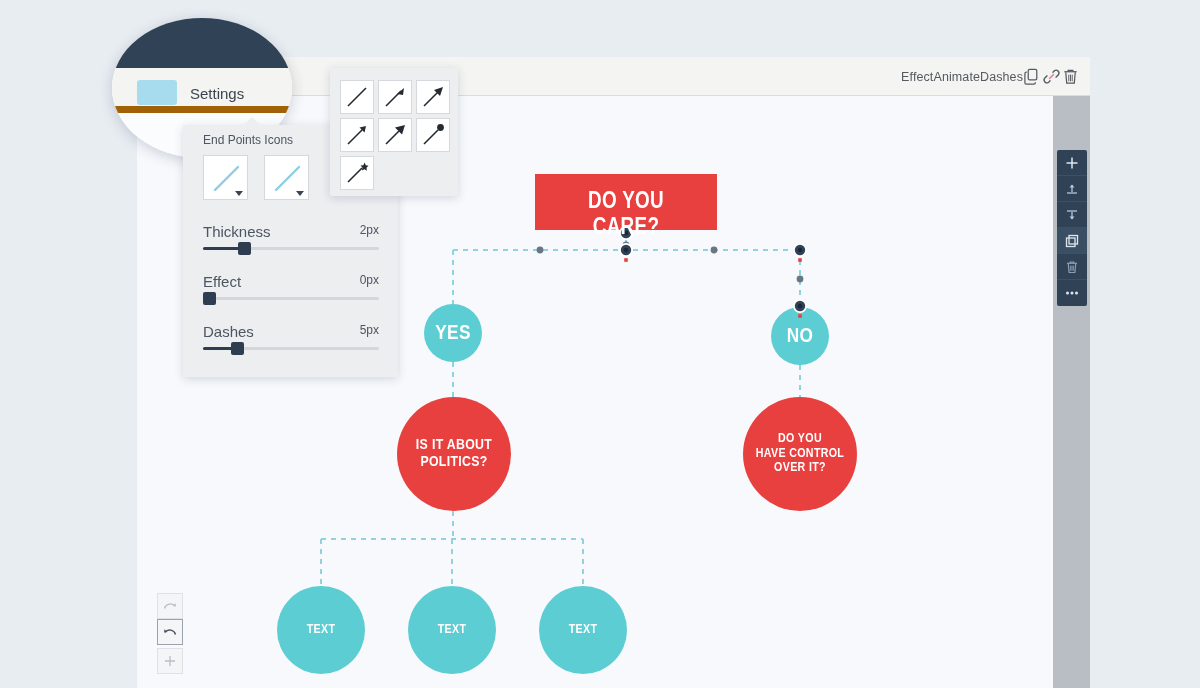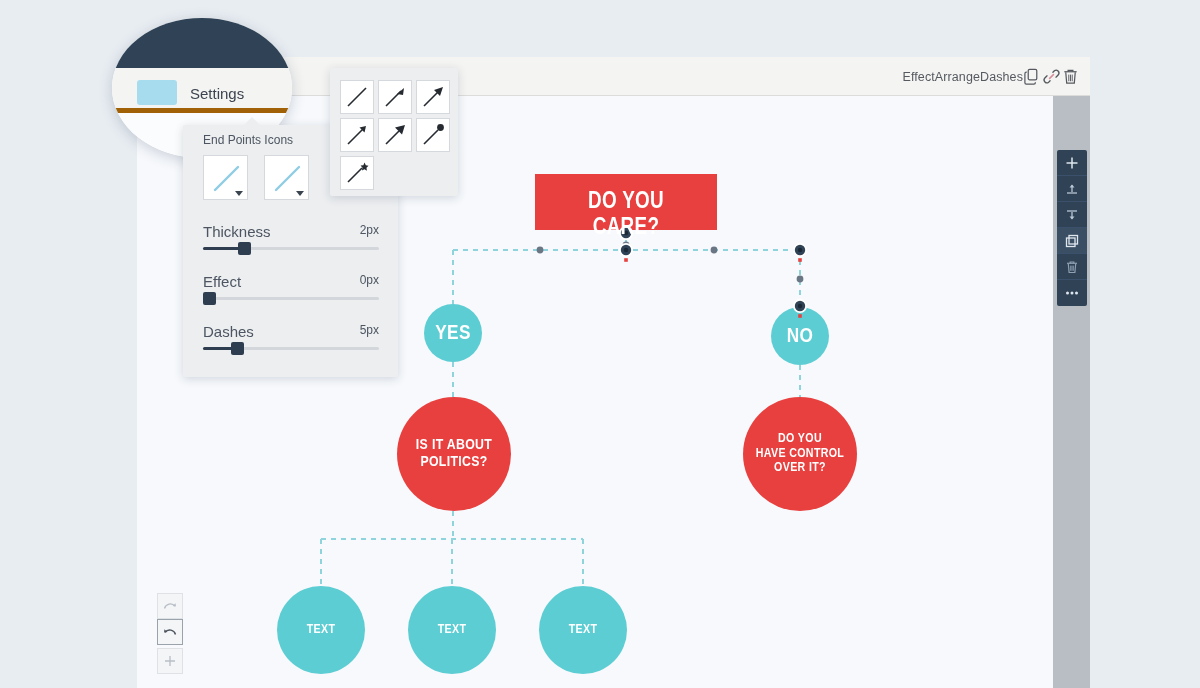--- a/index.html
+++ b/index.html
@@ -107,21 +107,21 @@
   
   .mag{
     position:absolute;left:112px;top:18px;width:180px;height:140px;
     border-radius:50%;overflow:hidden;
     box-shadow:0 3px 14px rgba(40,60,90,.22);
     background:#fff;
   }
   .mag-top{position:absolute;left:0;top:0;width:180px;height:50px;background:#2f4256;}
   .mag-row{
     position:absolute;left:0;top:50px;width:180px;height:45px;background:#f4f4f2;
-    border-bottom:5px solid #a16207;box-sizing:border-box;
+    border-bottom:7px solid #a16207;box-sizing:border-box;
   }
   .mag-swatch{
     position:absolute;left:25px;top:12px;width:40px;height:25px;
     background:#a7dcee;border-radius:3px;
   }
   .mag-title{
     position:absolute;left:78px;top:17px;font-size:15px;color:#3c444f;
   }
   .mag-bottom{position:absolute;left:0;top:95px;width:180px;height:45px;background:#fbfcfd;}
   
@@ -137,21 +137,21 @@
   }
 </style>
 </head>
 <body>
 
 <div class="app-window">
 
   <div class="titlebar">
     <div class="toolbar-right">
       <span class="tb-label">Effect</span>
-      <span class="tb-label">Arrange</span>
+      <span class="tb-label">Animate</span>
       <span class="tb-label">Dashes</span>
       <span>
         <svg class="tb-icon" viewBox="0 0 20 20">
             <rect x="5.5" y="2.5" width="9" height="11" rx="1.5" fill="none" stroke="#55595f" stroke-width="1.3"></rect>
             <path d="M4 5.5h-.5A1.5 1.5 0 0 0 2 7v9.5A1.5 1.5 0 0 0 3.5 18h8a1.5 1.5 0 0 0 1.5-1.5V16" fill="none" stroke="#55595f" stroke-width="1.3"></path>
           </svg>
       </span>
       <span>
         <svg class="tb-icon" viewBox="0 0 20 20">
             <path d="M7.5 12.5l5-5" stroke="#d98b9a" stroke-width="1.5" fill="none"></path>

